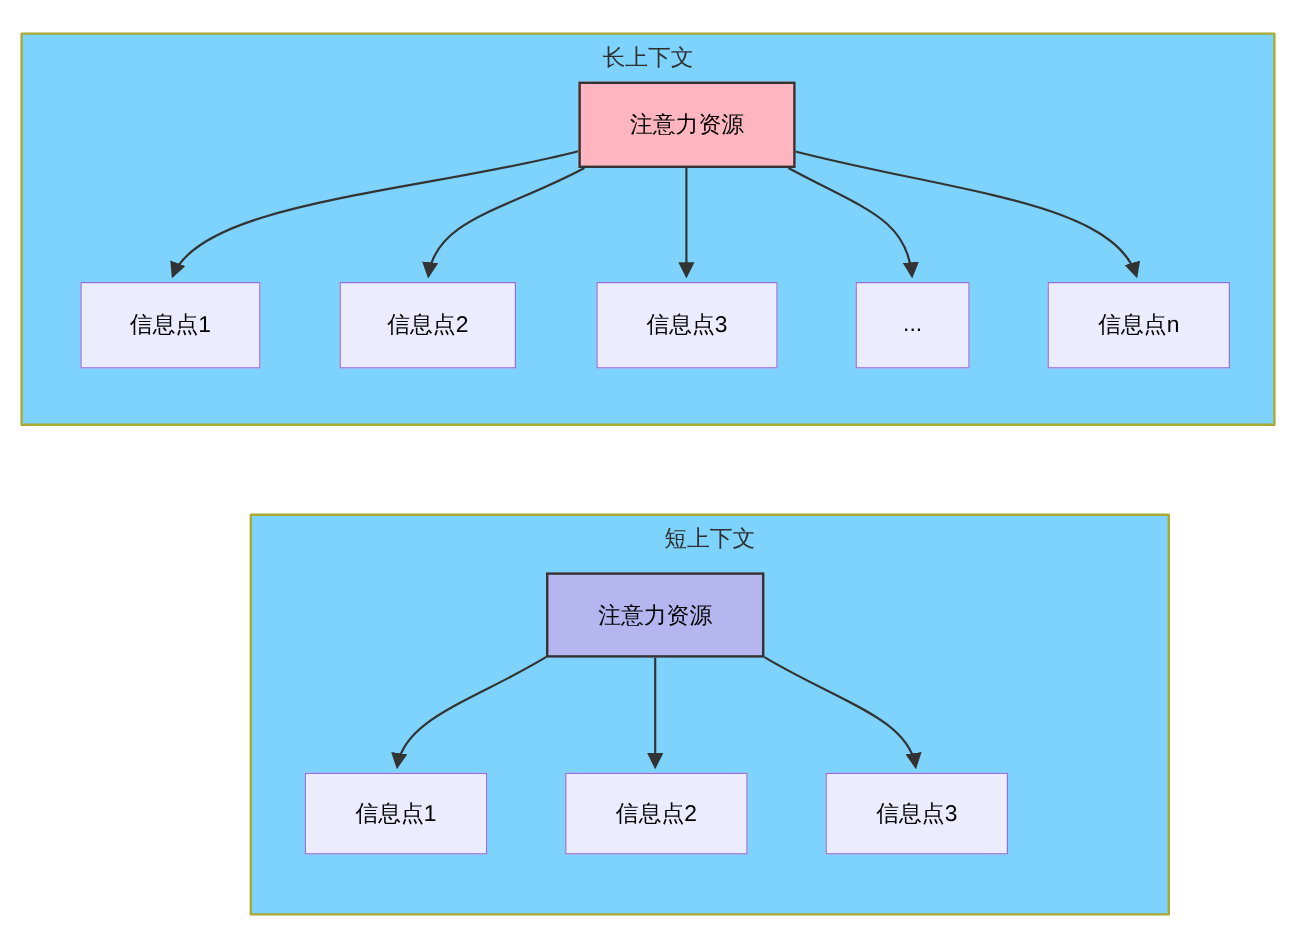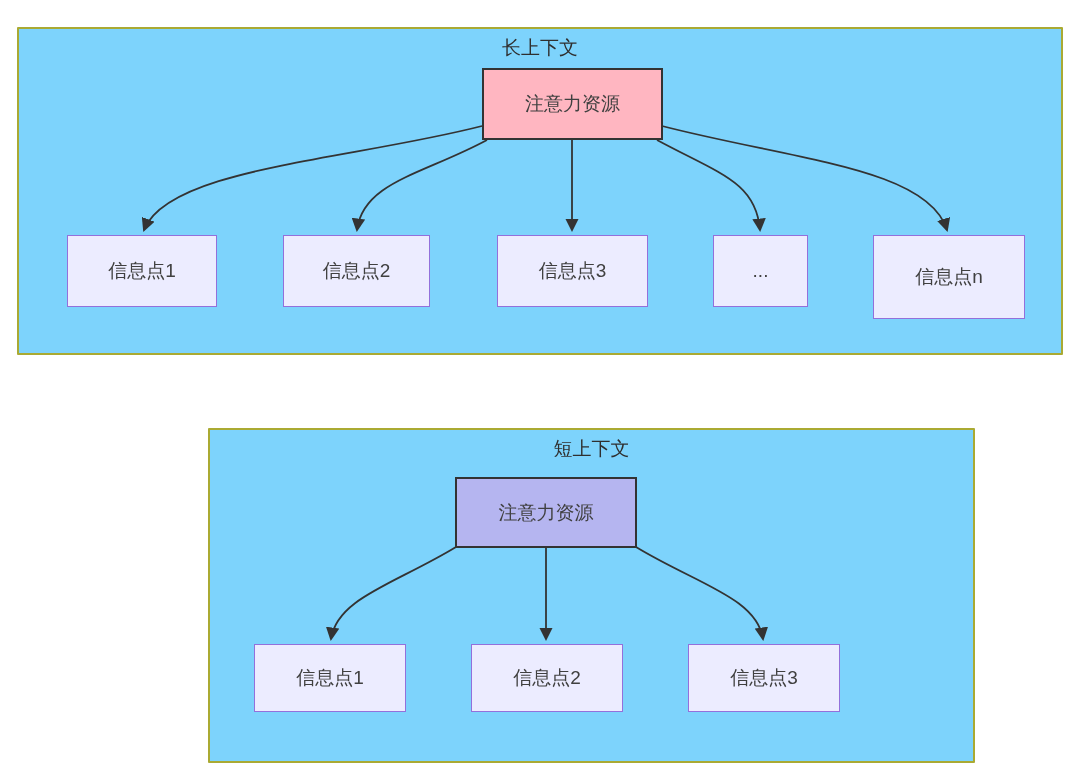--- a/index.html
+++ b/index.html
@@ -36,35 +36,35 @@
     width: 1080px; height: 774px;
     pointer-events: none;
   }
   .node {
     position: absolute;
     box-sizing: border-box;
     display: flex;
     align-items: center;
     justify-content: center;
     font-size: 19px;
-    color: #404040;
+    color: #000000;
     background: #ececff;
     border: 1px solid #9370db;
     text-align: center;
   }
   .source-node {
     border: 2px solid #333333;
   }
   
   .t-src { left: 482px; top: 68px;  width: 181px; height: 72px; }
   .t-n1  { left: 67px;  top: 235px; width: 150px; height: 72px; }
   .t-n2  { left: 283px; top: 235px; width: 147px; height: 72px; }
   .t-n3  { left: 497px; top: 235px; width: 151px; height: 72px; }
   .t-n4  { left: 713px; top: 235px; width: 95px;  height: 72px; }
-  .t-n5  { left: 873px; top: 235px; width: 152px; height: 84px; }
+  .t-n5  { left: 873px; top: 235px; width: 152px; height: 72px; }
   
   .b-src { left: 455px; top: 477px; width: 182px; height: 71px; }
   .b-n1  { left: 254px; top: 644px; width: 152px; height: 68px; }
   .b-n2  { left: 471px; top: 644px; width: 152px; height: 68px; }
   .b-n3  { left: 688px; top: 644px; width: 152px; height: 68px; }
 </style>
 </head>
 <body>
 
 <div class="canvas">

